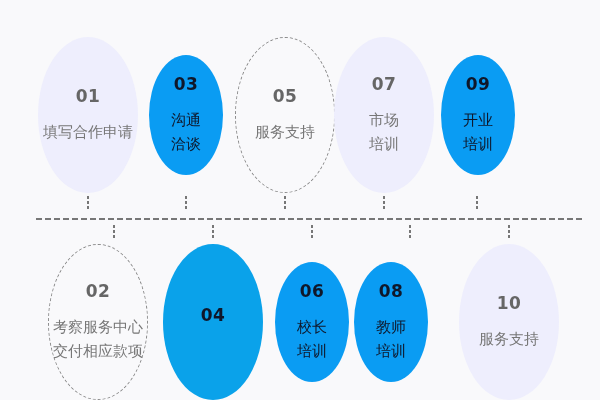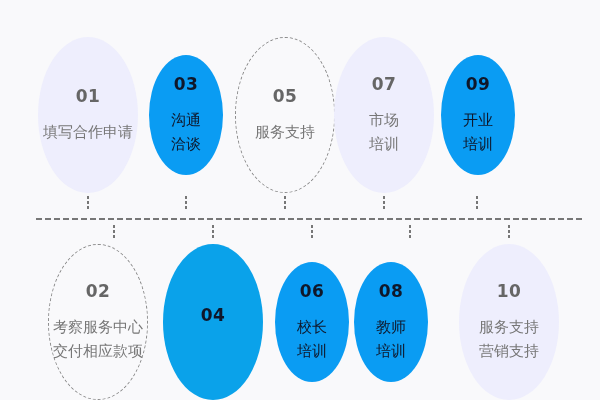--- a/index.html
+++ b/index.html
@@ -76,14 +76,13 @@
   <div class="line">培训</div>
 </div>
 <div class="step small blue" style="left:354px;top:262px;">
   <div class="num">08</div>
   <div class="line">教师</div>
   <div class="line">培训</div>
 </div>
 <div class="step big lavender" style="left:459px;top:244px;">
   <div class="num">10</div>
   <div class="line">服务支持</div>
-  <div class="line">营销支持</div>
 </div>
 
 </body></html>

